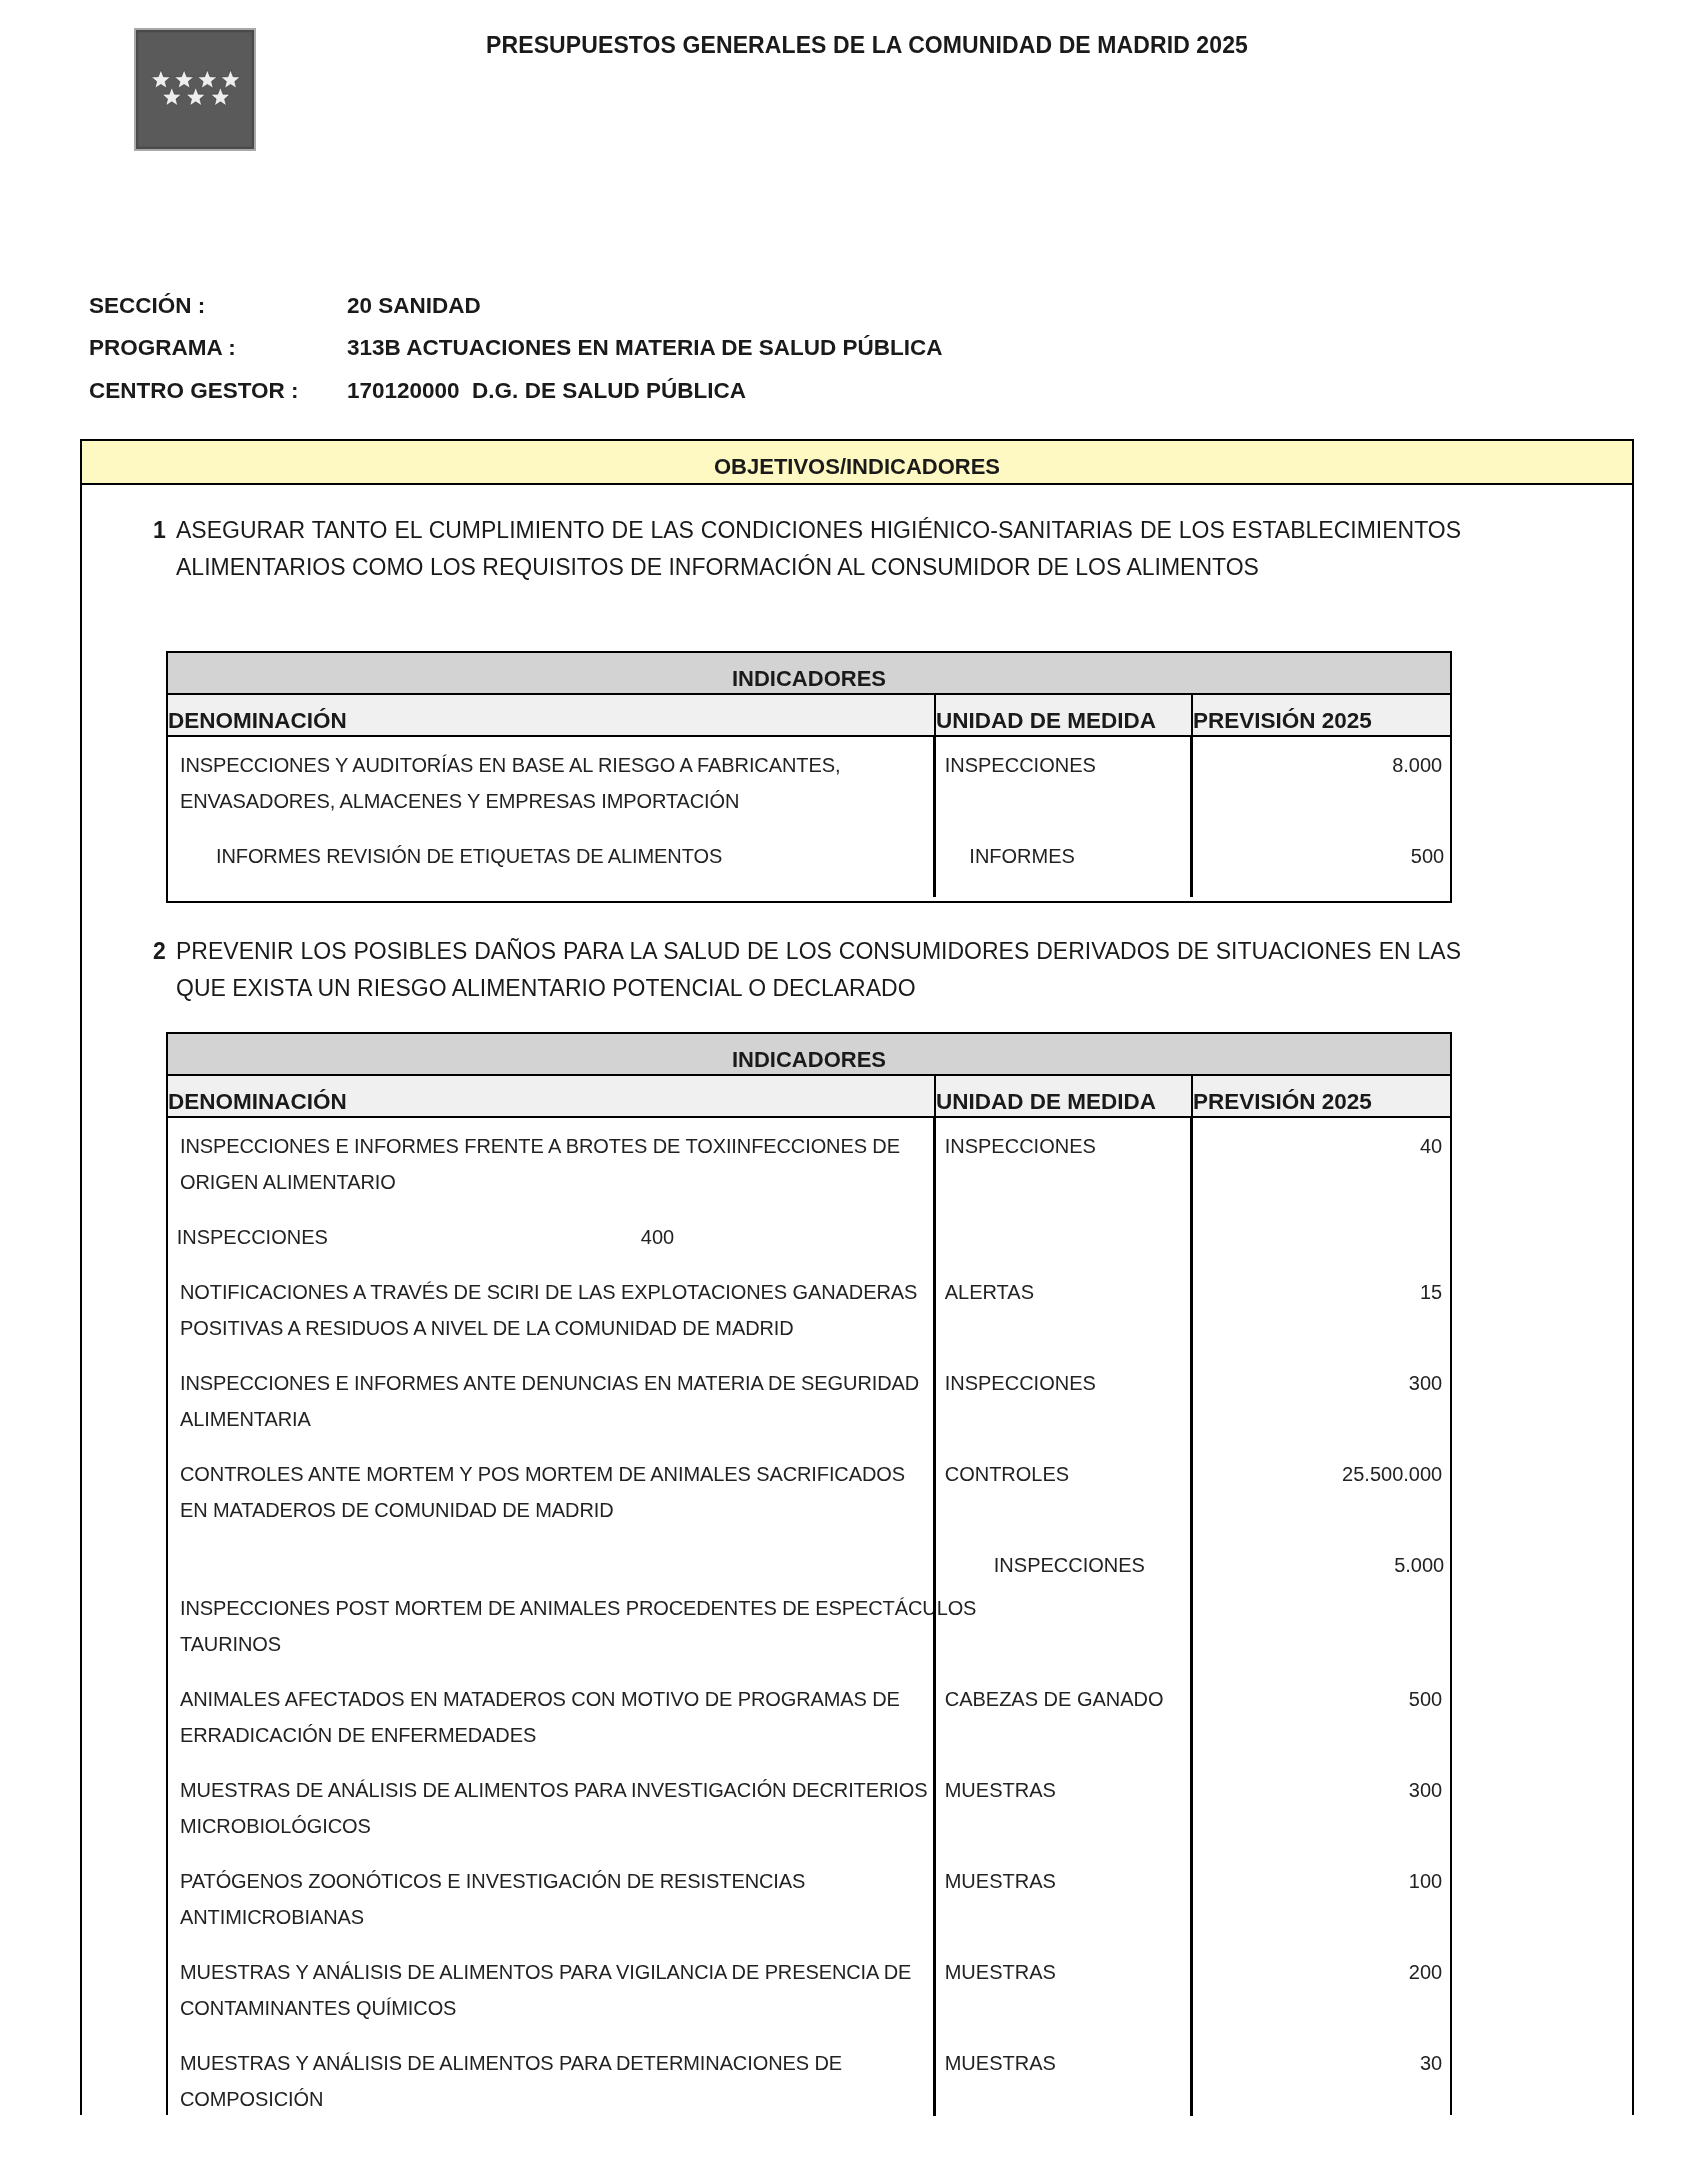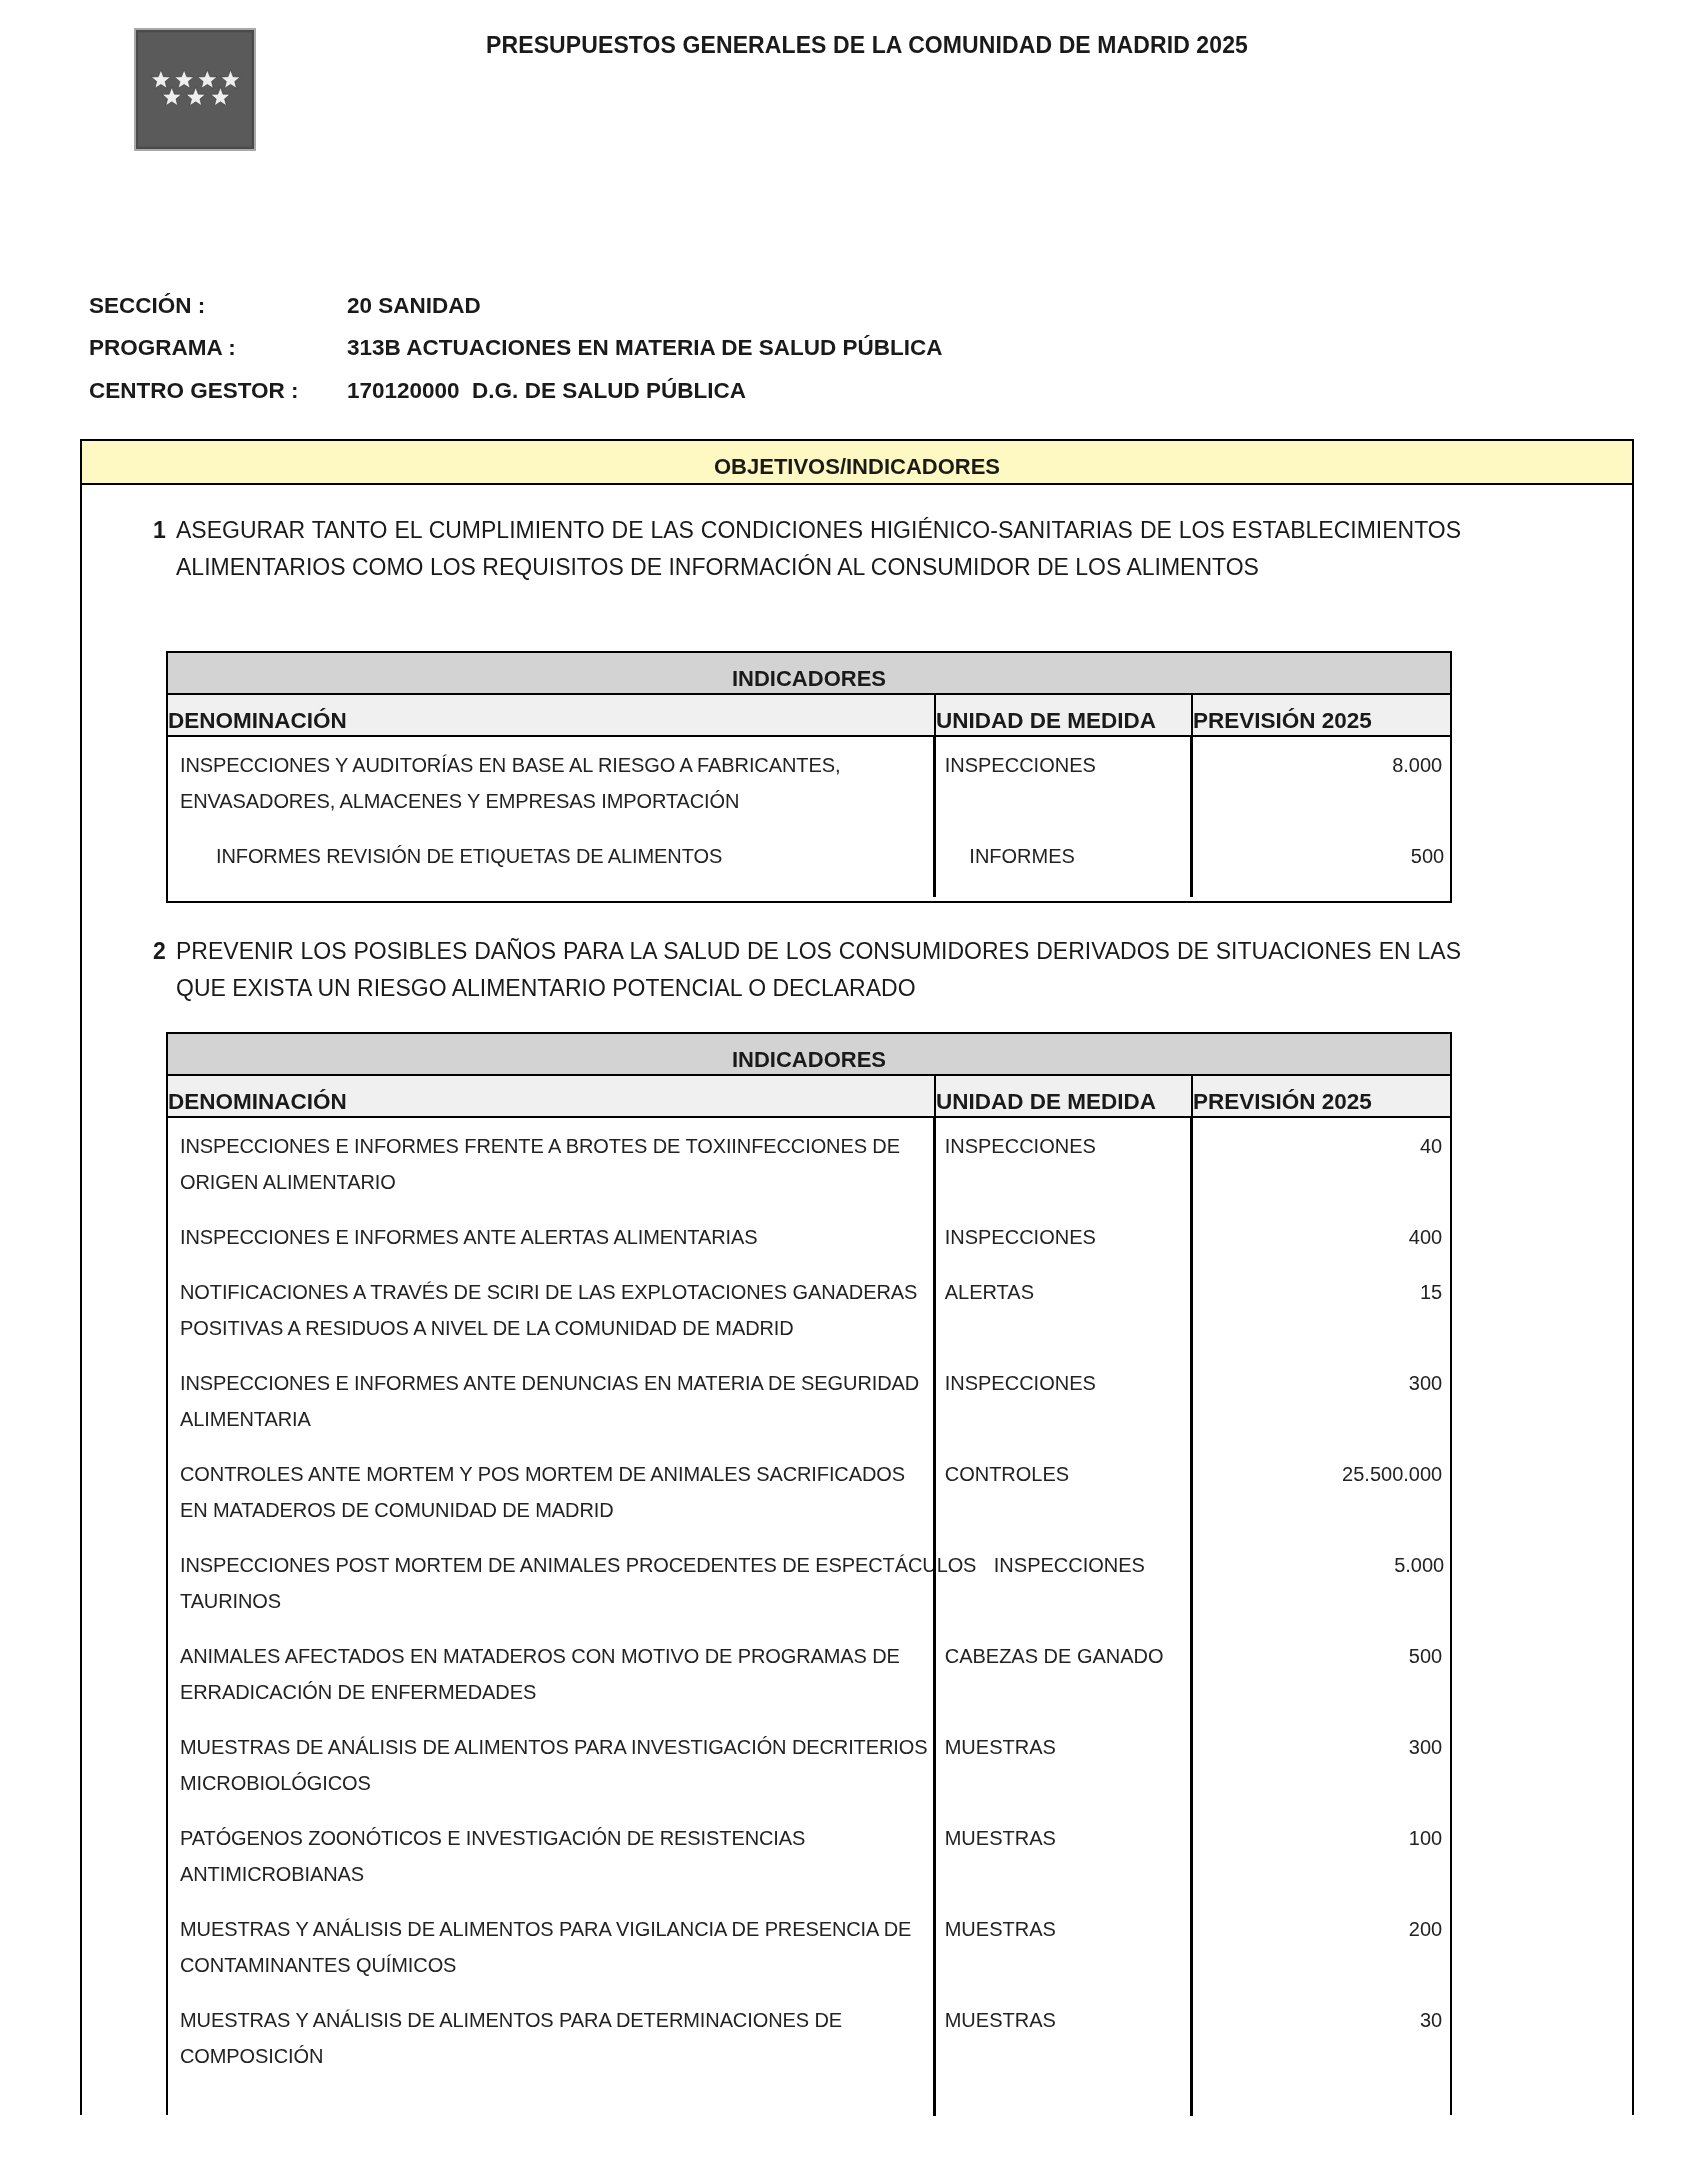--- a/index.html
+++ b/index.html
@@ -130,41 +130,40 @@
   </div>
   <div class="rows" id="rows-1" style="height:998px; box-sizing:border-box; position:relative;">
       <div style="position: absolute; left: 765px; top: 0px; bottom: 0px; width: 2.9px; background: rgb(0, 0, 0);"></div>
       <div style="position: absolute; left: 1022px; top: 0px; bottom: 0px; width: 2.9px; background: rgb(0, 0, 0);"></div>
       <div class="ind-row">
         <div class="c1" style="border-right: none; width: 768px;">INSPECCIONES E INFORMES FRENTE A BROTES DE TOXIINFECCIONES DE ORIGEN ALIMENTARIO</div>
         <div class="c2" style="border-right: none; width: 257px;">INSPECCIONES</div>
         <div class="c3" style="border-right: none; width: 255px;">40</div>
       </div>
       <div class="ind-row">
-        <div class="c1" style="border-right: none; width: 768px;">INSPECCIONES E INFORMES ANTE ALERTAS ALIMENTARIAS</div>
         <div class="c2" style="border-right: none; width: 257px;">INSPECCIONES</div>
         <div class="c3" style="border-right: none; width: 255px;">400</div>
       </div>
       <div class="ind-row">
         <div class="c1" style="border-right: none; width: 768px;">NOTIFICACIONES A TRAVÉS DE SCIRI DE LAS EXPLOTACIONES GANADERAS POSITIVAS A RESIDUOS A NIVEL DE LA COMUNIDAD DE MADRID</div>
         <div class="c2" style="border-right: none; width: 257px;">ALERTAS</div>
         <div class="c3" style="border-right: none; width: 255px;">15</div>
       </div>
       <div class="ind-row">
         <div class="c1" style="border-right: none; width: 768px;">INSPECCIONES E INFORMES ANTE DENUNCIAS EN MATERIA DE SEGURIDAD ALIMENTARIA</div>
         <div class="c2" style="border-right: none; width: 257px;">INSPECCIONES</div>
         <div class="c3" style="border-right: none; width: 255px;">300</div>
       </div>
       <div class="ind-row">
         <div class="c1" style="border-right: none; width: 768px;">CONTROLES ANTE MORTEM Y POS MORTEM DE ANIMALES SACRIFICADOS EN MATADEROS DE COMUNIDAD DE MADRID</div>
         <div class="c2" style="border-right: none; width: 257px;">CONTROLES</div>
         <div class="c3" style="border-right: none; width: 255px;">25.500.000</div>
       </div>
       <div class="ind-row">
-        <div class="c1" style="border-right: none; width: 901px;">INSPECCIONES POST MORTEM DE ANIMALES PROCEDENTES DE ESPECTÁCULOS TAURINOS</div>
+        <div class="c1" style="border-right: none; width: 901px; margin-top: 43px;">INSPECCIONES POST MORTEM DE ANIMALES PROCEDENTES DE ESPECTÁCULOS TAURINOS</div>
         <div class="c2" style="border-right: none; width: 257px;">INSPECCIONES</div>
         <div class="c3" style="border-right: none; width: 255px;">5.000</div>
       </div>
       <div class="ind-row">
         <div class="c1" style="border-right: none; width: 768px;">ANIMALES AFECTADOS EN MATADEROS CON MOTIVO DE PROGRAMAS DE ERRADICACIÓN DE ENFERMEDADES</div>
         <div class="c2" style="border-right: none; width: 257px;">CABEZAS DE GANADO</div>
         <div class="c3" style="border-right: none; width: 255px;">500</div>
       </div>
       <div class="ind-row">
         <div class="c1" style="border-right: none; width: 768px;">MUESTRAS DE ANÁLISIS DE ALIMENTOS PARA INVESTIGACIÓN DECRITERIOS MICROBIOLÓGICOS</div>

